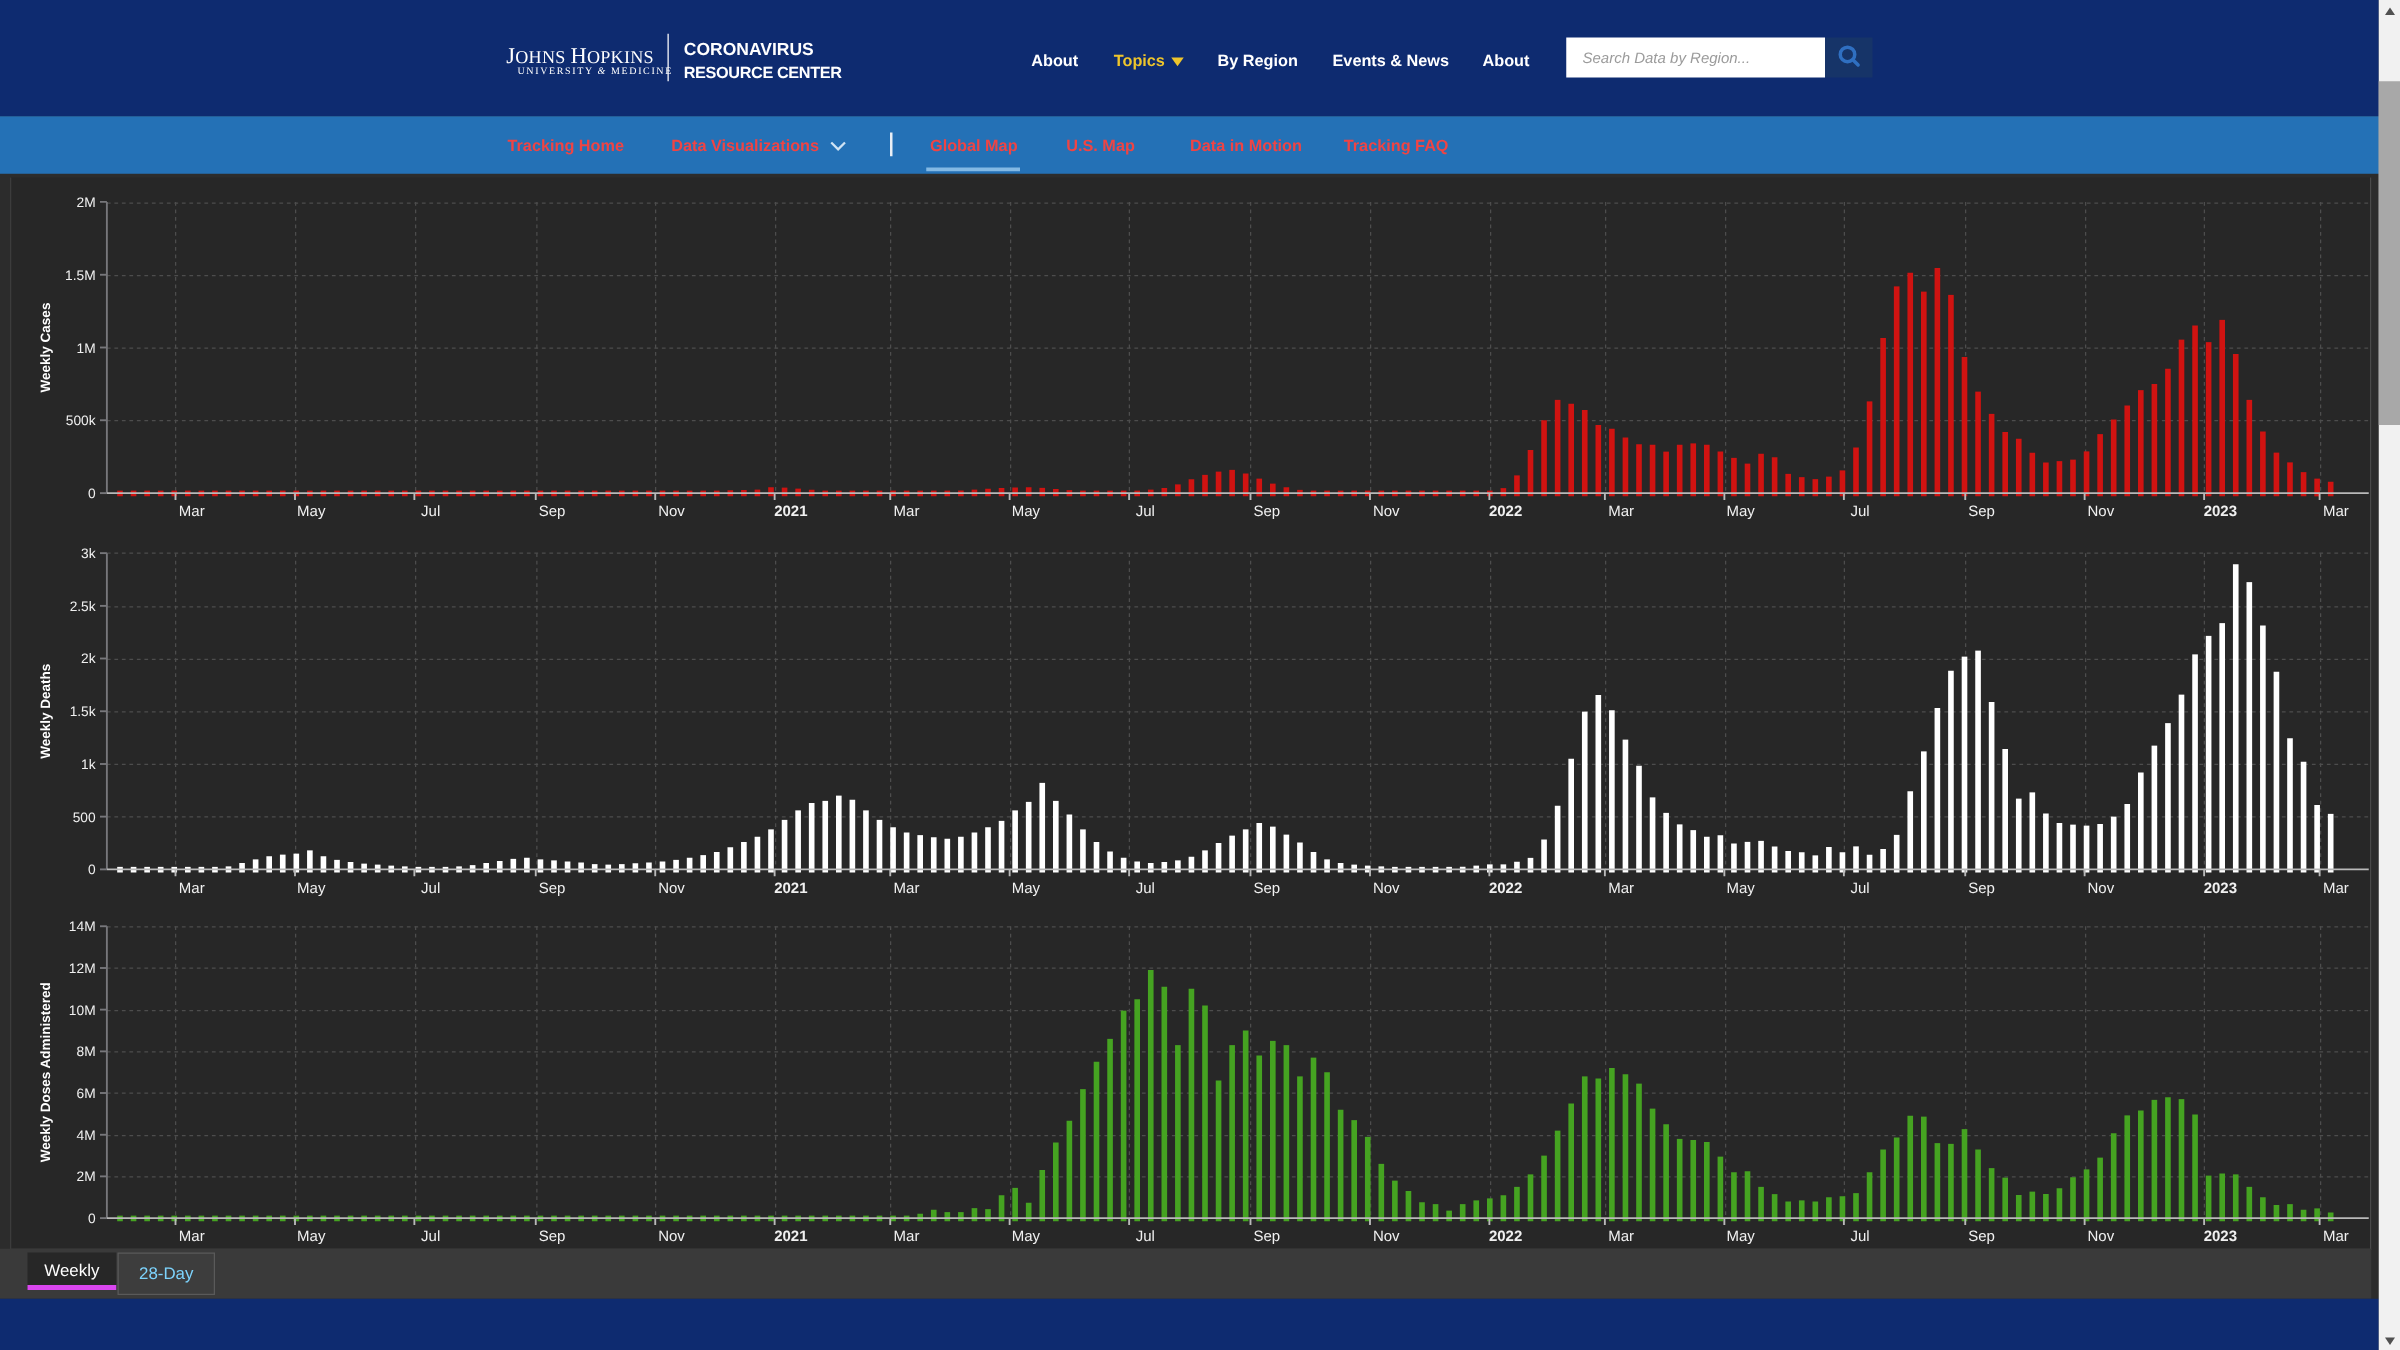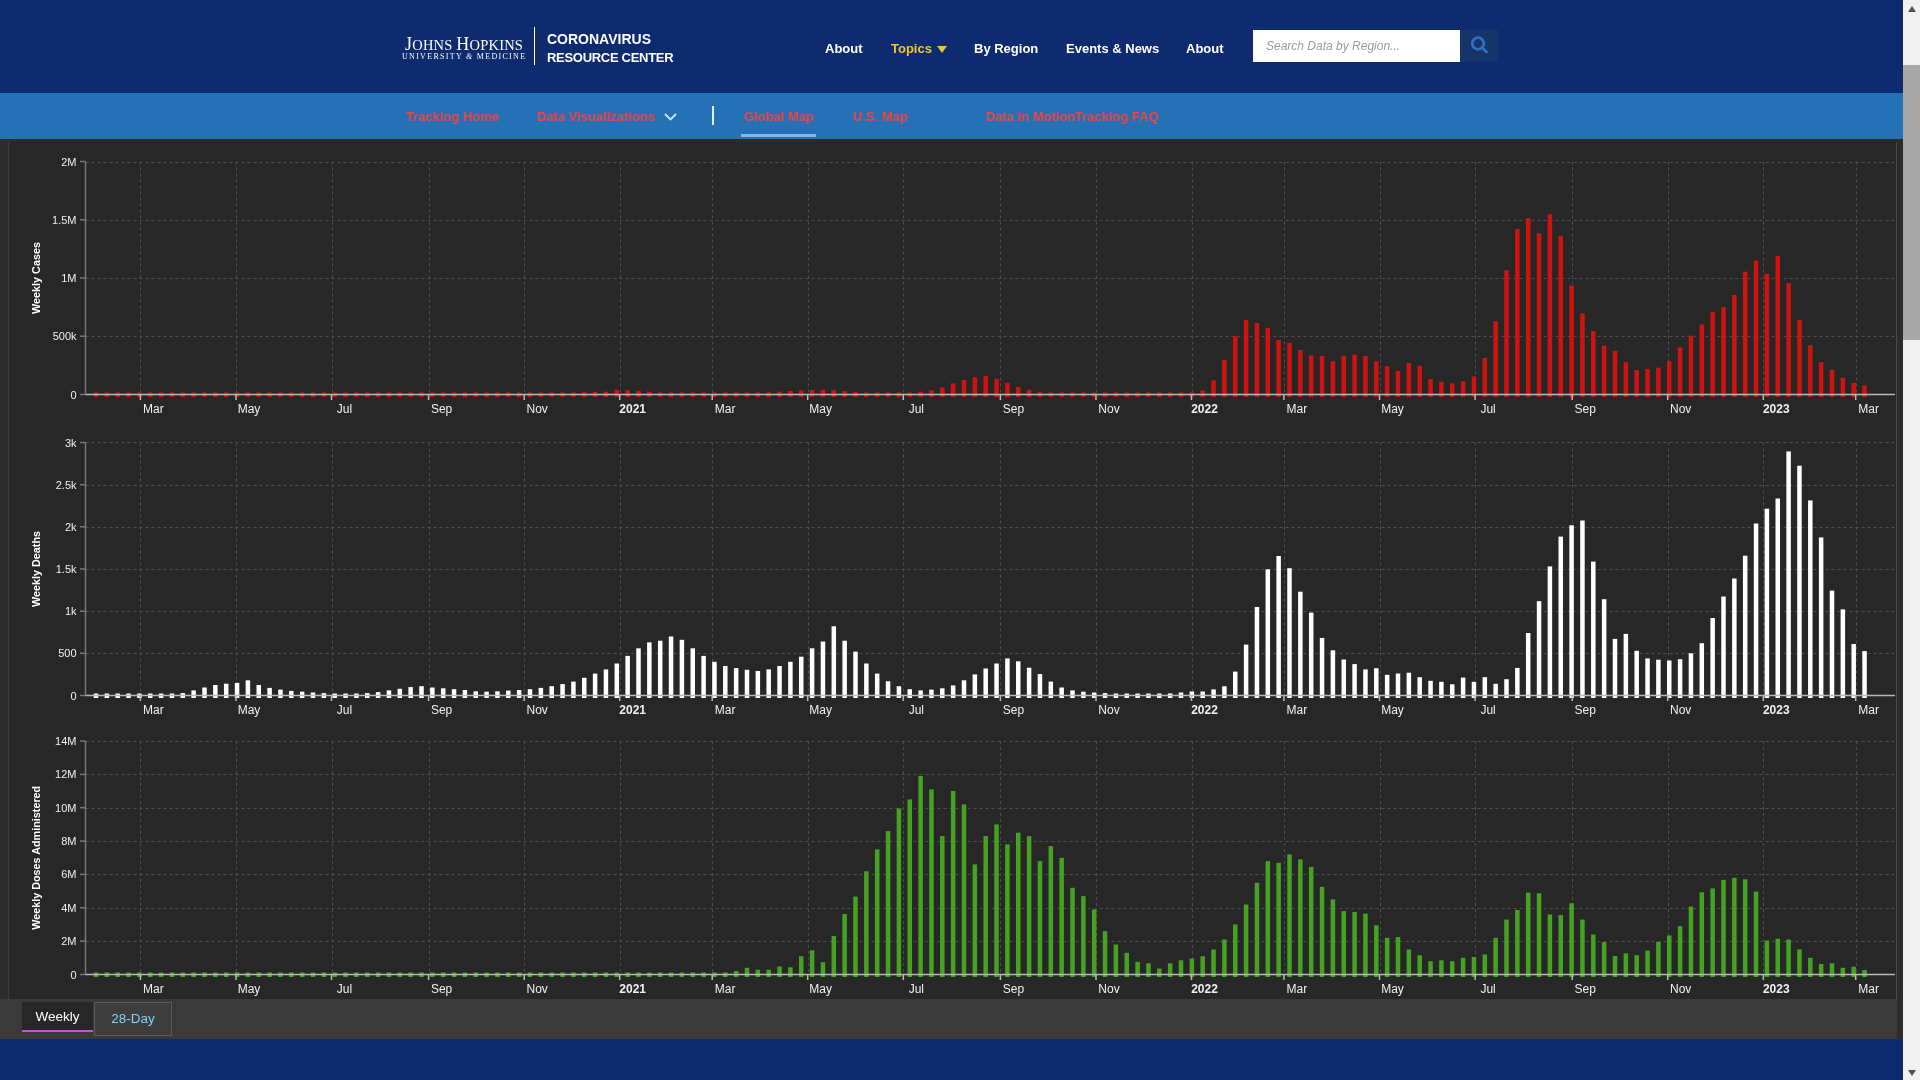--- a/index.html
+++ b/index.html
@@ -7,39 +7,39 @@
 #page{position:relative;width:1920px;height:1080px}
 
 #hdr{left:0;top:0;width:1903px;height:93px;background:#0e2b70}
 #nav2{left:0;top:93px;width:1903px;height:46px;background:#2471b6}
 #main{left:0;top:139px;width:1903px;height:861px}
 #panel{left:8px;top:3px;width:1889px;height:858px;background:#272727;border-left:1px solid #3c3c3c;border-right:1px solid #4a4a4a;border-bottom:1px solid #4e4e4e}
 
 .jh{color:#fff;font-family:"Liberation Serif",serif;white-space:nowrap}
 #jhname{left:405px;top:34px;width:118px;text-align:left;font-size:14.5px;letter-spacing:.2px}
 #jhname b{font-size:18px;font-weight:normal}
-#jhsub{left:402px;top:52px;width:100px;text-align:left;font-size:8px;letter-spacing:1.3px}
+#jhsub{left:414px;top:52px;width:100px;text-align:left;font-size:8px;letter-spacing:1.3px}
 #logodiv{left:534px;top:27px;width:1px;height:38px;background:#fff}
 .crc{color:#fff;font-weight:bold;font-size:14px;line-height:17.5px;white-space:nowrap}
 #crc{left:547px;top:31px}
 #crc .l1{letter-spacing:0}
 #crc .l2{font-size:13px;letter-spacing:-.3px}
 
 .mnav{color:#fff;font-weight:bold;font-size:13px;top:41px;white-space:nowrap}
 .gold{color:#eec52c}
 #srch{left:1253px;top:30px;width:207px;height:32px;background:#fff}
 #srchtxt{left:1266px;top:39px;font-size:12px;font-style:italic;color:#9b9b9b;z-index:3}
 #srchbtn{left:1460px;top:30px;width:38px;height:32px;background:#163468}
 
 .snav{color:#ef4444;font-weight:bold;font-size:13px;top:109px;white-space:nowrap}
 #gmunder{left:741px;top:134px;width:75px;height:3px;background:#83b9e4}
 #navdiv{left:712px;top:106px;width:1.5px;height:19px;background:#e8eef5}
 
 #tabstrip{left:0;top:999px;width:1897px;height:40px;background:#3a3a3a}
-#tabw{left:22px;top:1002px;width:71px;height:30px;background:#272727;border-bottom:2px solid #d946ef;color:#fff;font-size:13.5px;text-align:center;line-height:29px}
+#tabw{left:22px;top:1002px;width:71px;height:30px;background:#272727;border-bottom:4px solid #d946ef;color:#fff;font-size:13.5px;text-align:center;line-height:29px}
 #tab28{left:94px;top:1002px;width:78px;height:34px;background:#3d3d3d;border:1px solid #5a5a5a;color:#7dd3fc;font-size:13.5px;text-align:center;line-height:31px}
 
 #ftr{left:0;top:1039px;width:1903px;height:41px;background:#0e2b70}
 
 #sbar{left:1903px;top:0;width:17px;height:1080px;background:#f1f1f1}
 #sthumb{left:1903px;top:65px;width:17px;height:275px;background:#a8a8a8}
 .sarr{left:1907.5px;width:0;height:0;border-left:4.5px solid transparent;border-right:4.5px solid transparent}
 #sup{top:6px;border-bottom:6px solid #505050}
 #sdn{top:1070px;border-top:6px solid #505050}
 </style></head>
@@ -801,21 +801,21 @@
       </svg></div>
 
 <div class="abs snav" style="left:406px">Tracking Home</div>
 <div class="abs snav" style="left:537px">Data Visualizations <svg width="13" height="8" viewBox="0 0 13 8" style="margin-left:5px">
         <path d="M1 1 L6.5 6.5 L12 1" fill="none" stroke="#cfe3f4" stroke-width="1.8"></path>
       </svg></div>
 <div class="abs" id="navdiv"></div>
 <div class="abs snav" style="left:744px">Global Map</div>
 <div class="abs" id="gmunder"></div>
 <div class="abs snav" style="left:853px">U.S. Map</div>
-<div class="abs snav" style="left:986px">Data in Motion</div>
+<div class="abs snav" style="left:952px">Data in Motion</div>
 <div class="abs snav" style="left:1075px">Tracking FAQ</div>
 
 <div class="abs" id="tabstrip"></div>
 <div class="abs" id="tabw">Weekly</div>
 <div class="abs" id="tab28">28-Day</div>
 <div class="abs" id="ftr"></div>
 
 <div class="abs" id="sbar"></div>
 <div class="abs" id="sthumb"></div>
 <div class="abs sarr" id="sup"></div>

